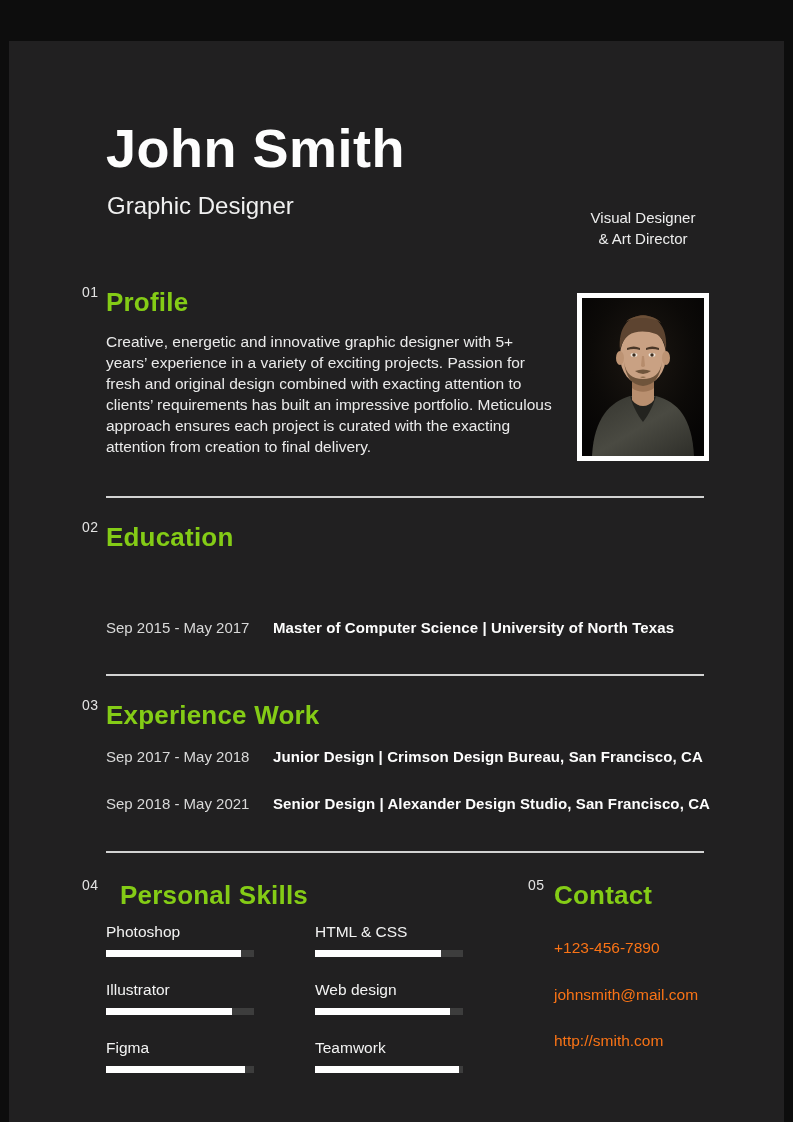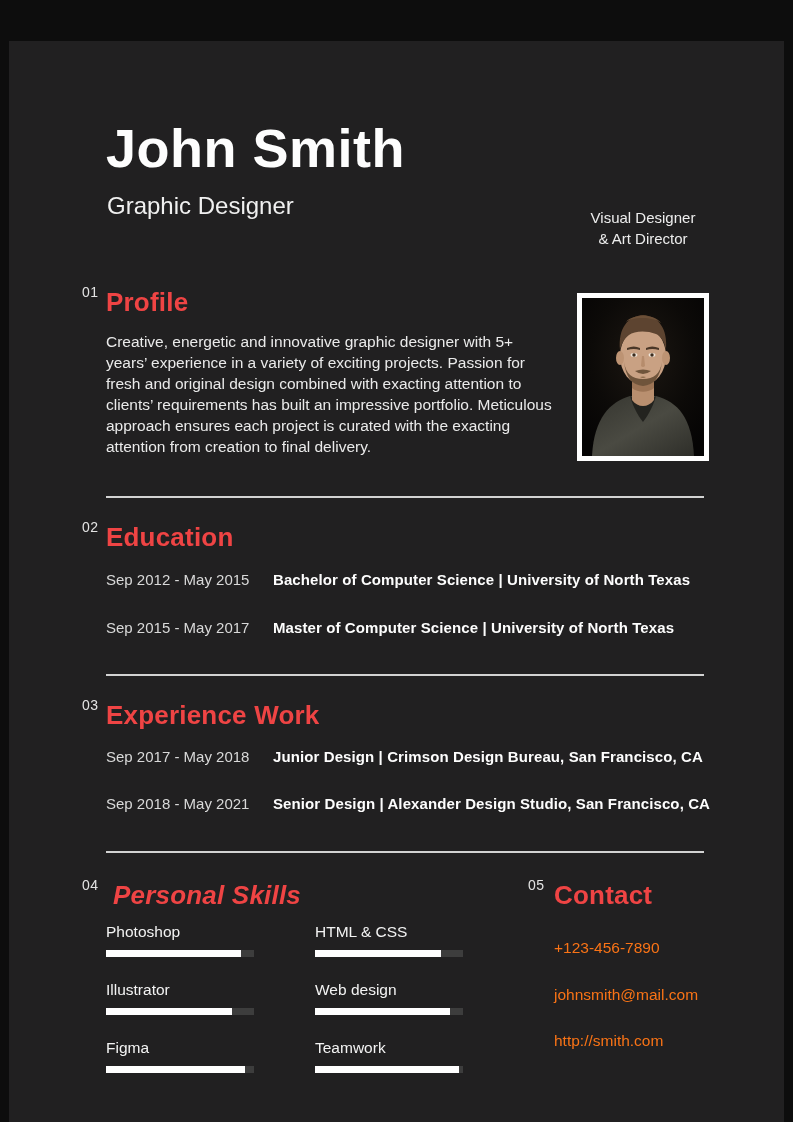--- a/index.html
+++ b/index.html
@@ -33,21 +33,21 @@
   .tagline {
     left: 553px; top: 166px; width: 162px;
     text-align: center; font-size: 15px; line-height: 21px; color: #ededed;
   }
 
   
   .sec-num {
     font-size: 14px; color: #e3e3e3; letter-spacing: 0.5px;
   }
   .sec-heading {
-    font-size: 26px; font-weight: 700; color: #ef4444; letter-spacing: 0.2px;
+    font-size: 26px; font-weight: 700; color: #84cc16; letter-spacing: 0.2px;
   }
 
   
   .profile-body {
     left: 97px; top: 290px; width: 446px;
     font-size: 15.5px; line-height: 21px; color: #eaeaea;
   }
   .photo-frame {
     left: 568px; top: 252px; width: 132px; height: 168px;
     background: #fff; padding: 5px;
@@ -145,24 +145,20 @@
       <path d="M42 64 C44 80 50 87 61 88 C72 87 78 80 80 64 C78 76 72 81 61 81 C50 81 44 76 42 64 Z" fill="#6f543b"></path>
       <path d="M53 73 Q61 70 69 73 Q65 76 61 76 Q57 76 53 73 Z" fill="#6f543b"></path>
       <path d="M58 79 Q61 78 64 79 Q61 81 58 79 Z" fill="#8d6c4c"></path>
     </svg>
   </div>
 
   <div class="abs divider" style="top:455px;"></div>
 
   <span class="abs sec-num" style="left:73px; top:478px;">02</span>
   <h2 class="abs sec-heading" style="left:97px; top:481px;">Education</h2>
-  <div class="abs tl-row" style="top:530px;">
-    <span class="tl-dates">Sep 2012 - May 2015</span>
-    <span class="tl-desc">Bachelor of Computer Science | University of North Texas</span>
-  </div>
   <div class="abs tl-row" style="top:578px;">
     <span class="tl-dates">Sep 2015 - May 2017</span>
     <span class="tl-desc">Master of Computer Science | University of North Texas</span>
   </div>
 
   <div class="abs divider" style="top:633px;"></div>
 
   <span class="abs sec-num" style="left:73px; top:656px;">03</span>
   <h2 class="abs sec-heading" style="left:97px; top:659px;">Experience Work</h2>
   <div class="abs tl-row" style="top:707px;">
@@ -170,21 +166,21 @@
     <span class="tl-desc">Junior Design | Crimson Design Bureau, San Francisco, CA</span>
   </div>
   <div class="abs tl-row" style="top:754px;align-items:flex-end;">
     <span class="tl-dates">Sep 2018 - May 2021</span>
     <span class="tl-desc">Senior Design | Alexander Design Studio, San Francisco, CA</span>
   </div>
 
   <div class="abs divider" style="top:810px;"></div>
 
   <span class="abs sec-num" style="left:73px; top:836px;">04</span>
-  <h2 class="abs sec-heading" style="left:104px; top:839px;font-style:italic;">Personal Skills</h2>
+  <h2 class="abs sec-heading" style="left:111px; top:839px;">Personal Skills</h2>
 
   <div class="abs skills-grid">
     <div>
       <div class="skill-label">Photoshop</div>
       <div class="skill-track">
           <div class="skill-fill" style="width: 91%;"></div>
         </div>
     </div>
     <div>
       <div class="skill-label">HTML &amp; CSS</div>

